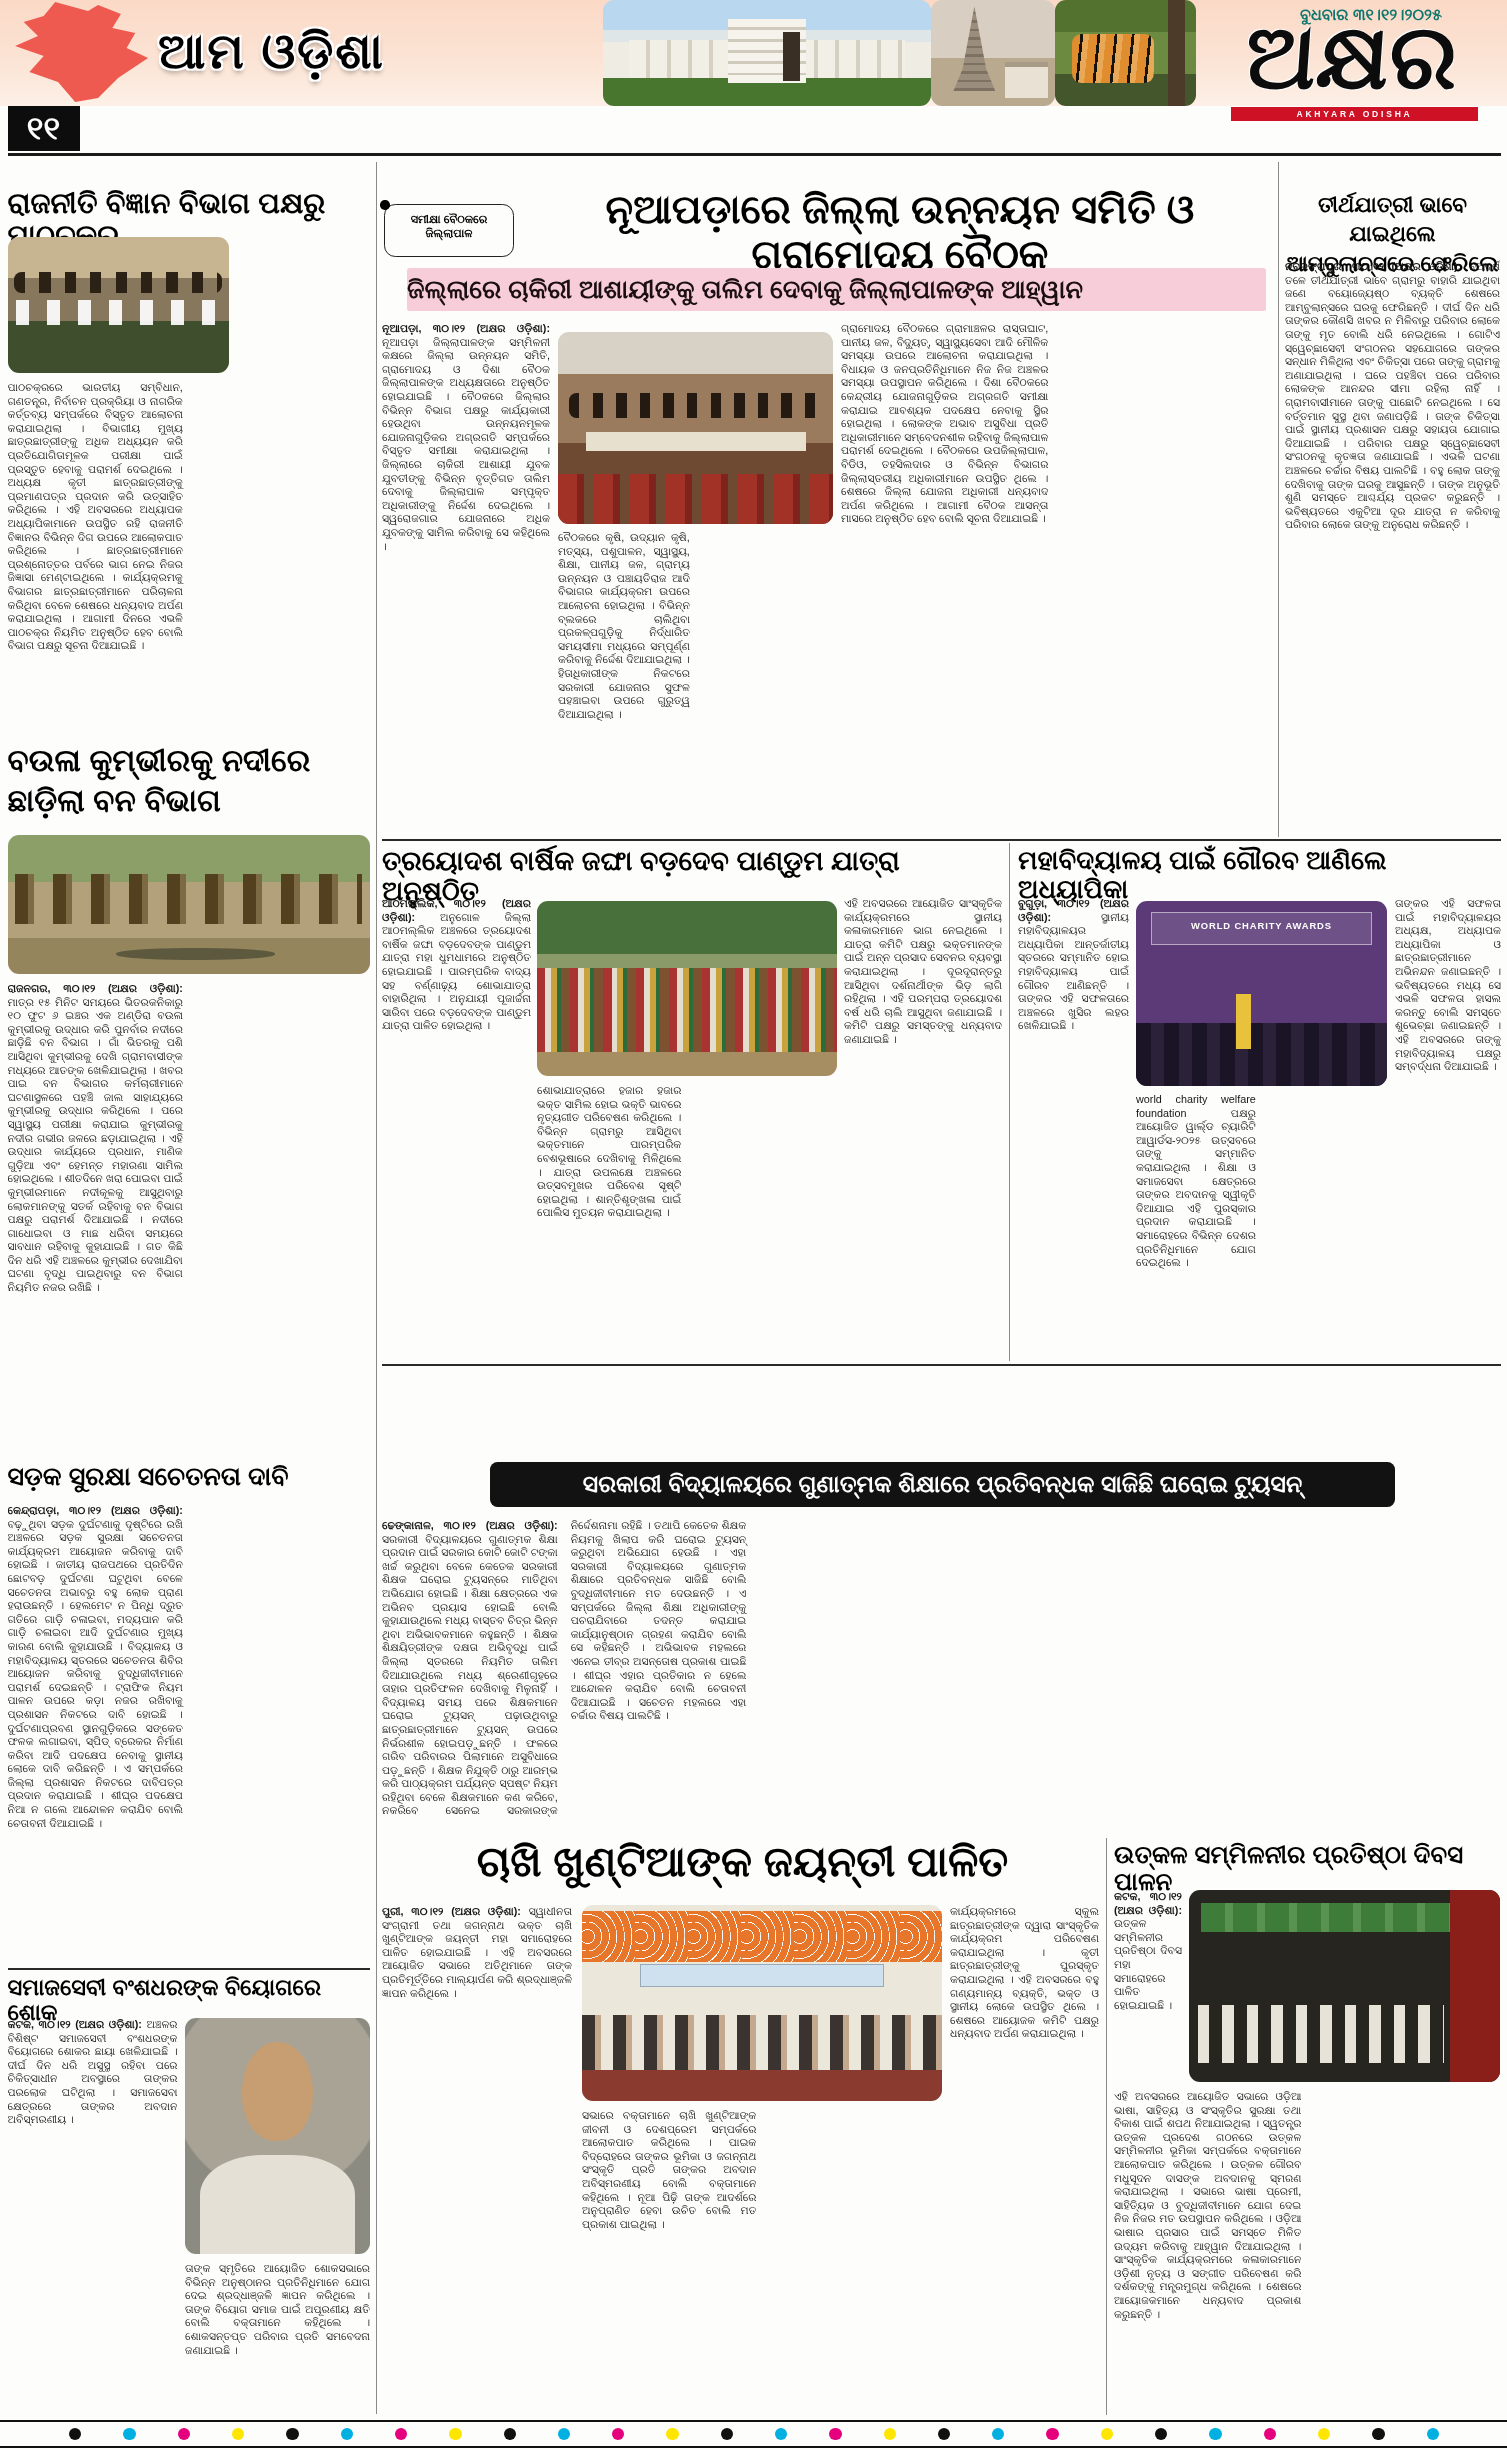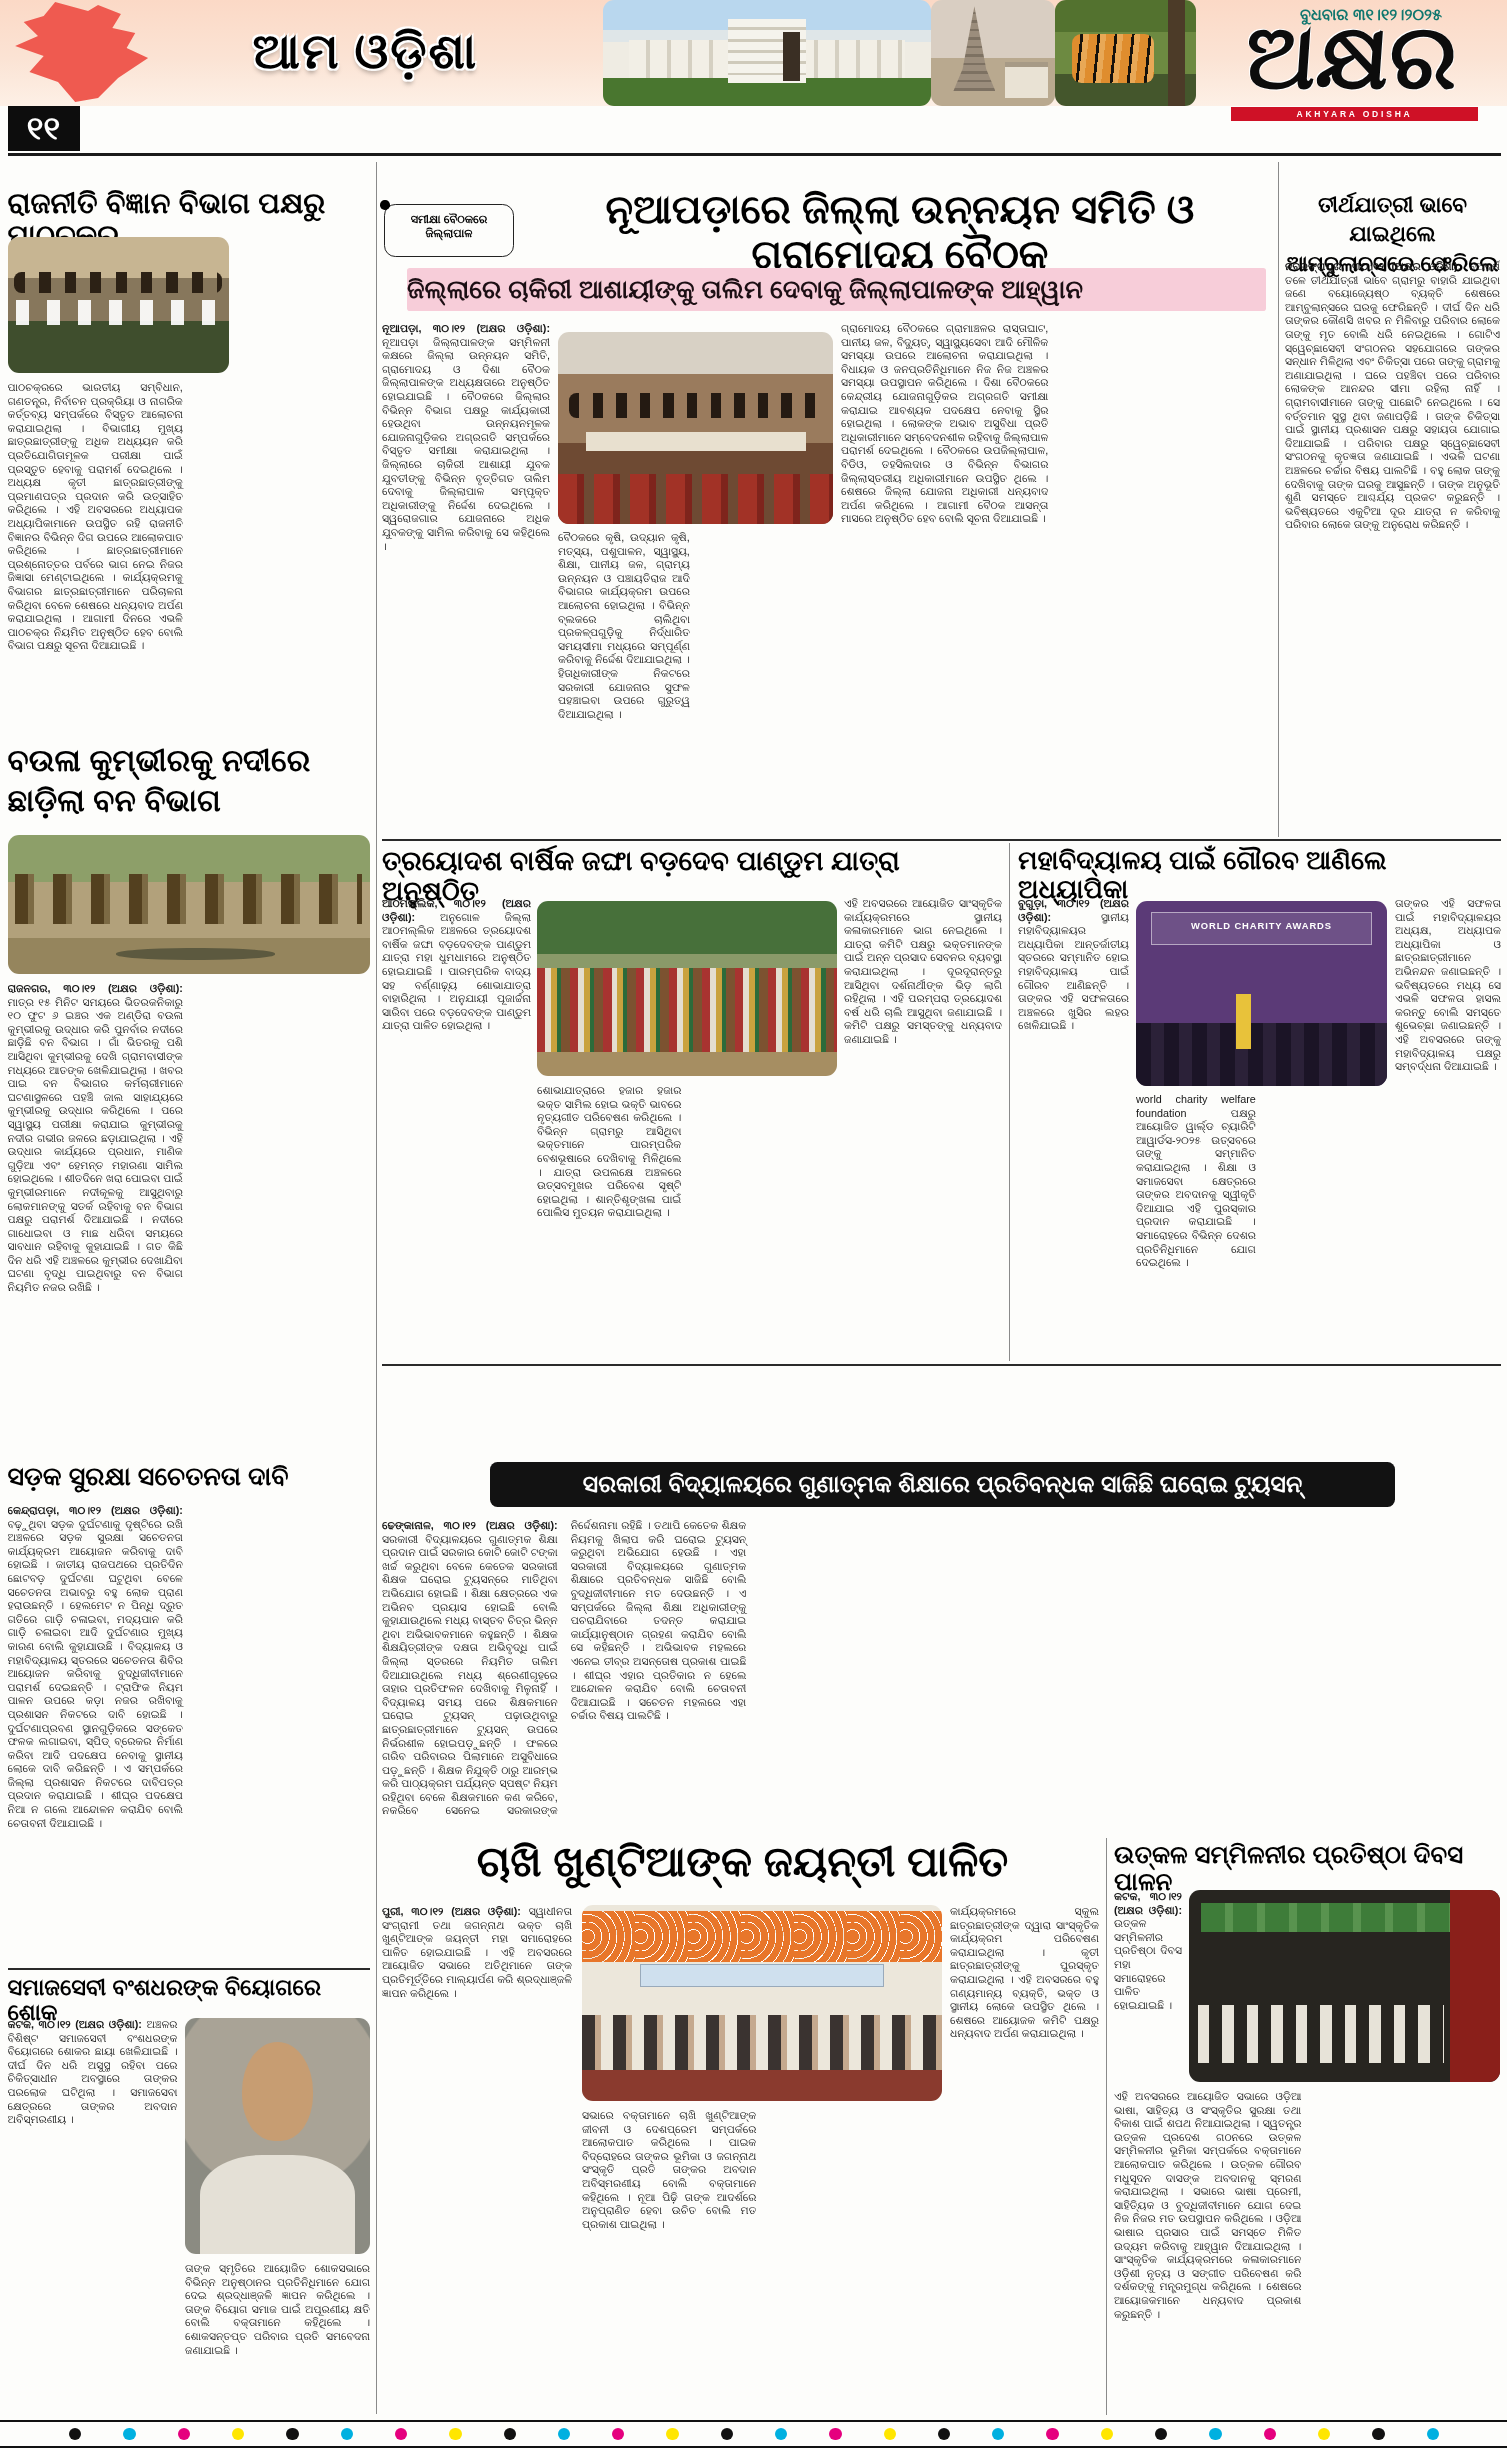--- a/index.html
+++ b/index.html
@@ -8,23 +8,23 @@
   #page { position:relative; width:1508px; height:2450px; margin:0 auto;
           background:#fdfdfb; overflow:hidden; }
 
   .abs { position:absolute; }
 
   
   #banner { left:0; top:0; width:1508px; height:106px;
             background:linear-gradient(180deg,#fbd9c6 0%, #fbe3d4 55%, #fdf0e6 100%); }
   .odisha-map { left:9.4px; top:1.9px; width:143px; height:100px; background:#ef5a50;
        clip-path:polygon(32% 0,55% 9%,62% 3%,78% 12%,72% 26%,88% 31%,82% 46%,97% 56%,76% 76%,62% 96%,46% 100%,34% 80%,14% 70%,24% 54%,4% 44%,20% 34%,10% 20%,24% 14%); }
-  .banner-title { left:158px; top:22.6px; width:320px; text-align:right;
+  .banner-title { left:158px; top:22.6px; width:320px; text-align:left;
        font-size:49px; font-weight:900; color:#000; letter-spacing:1.9px;
-       text-shadow:1.9px 1.9px 0 #fff,-1.9px -1.9px 0 #fff,1.9px -1.9px 0 #fff,-1.9px 1.9px 0 #fff,0 3.8px 5.7px rgba(0,0,0,.35);font-family:Liberation Serif, serif; }
+       text-shadow:1.9px 1.9px 0 #fff,-1.9px -1.9px 0 #fff,1.9px -1.9px 0 #fff,-1.9px 1.9px 0 #fff,0 3.8px 5.7px rgba(0,0,0,.35); }
   .ph-building { left:603px; top:0; width:328px; height:106px;
        background:linear-gradient(180deg,#b9d7ee 0 28%, #dfe6e8 28% 40%, #efece3 40% 74%, #49762f 74% 100%); }
   .ph-building .tower { position:absolute; left:38%; top:18%; width:24%; height:60%;
        background:repeating-linear-gradient(180deg,#f5f3ec 0 8.5px,#cfcabb 8.5px 11.3px); }
   .ph-building .wing { position:absolute; left:8%; top:38%; width:84%; height:36%;
        background:repeating-linear-gradient(90deg,#f2efe6 0 17px,#d5d0c2 17px 21px); }
   .ph-building .statue { position:absolute; left:55%; top:30%; width:5%; height:46%; background:#3a2f24; }
   .ph-temple { left:931px; top:0; width:124px; height:106px;
        background:linear-gradient(180deg,#d9cec2 0 55%, #b9a98f 55% 100%); }
   .ph-temple .spire { position:absolute; left:18%; top:6%; width:34%; height:80%;

